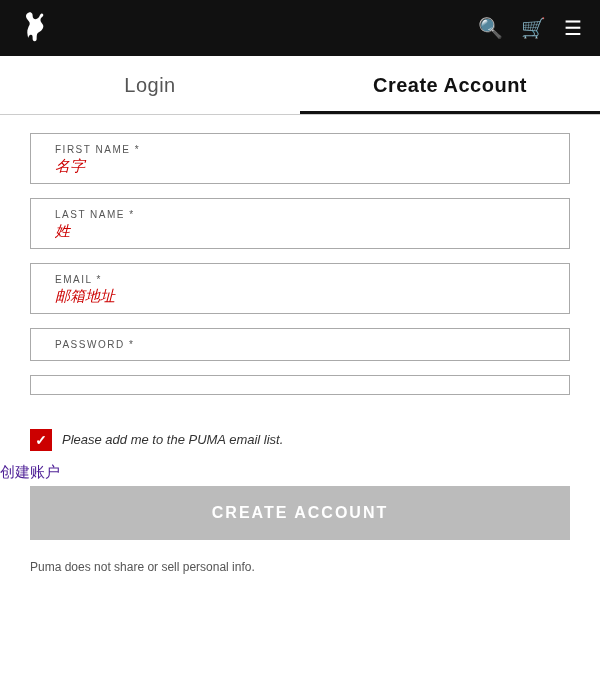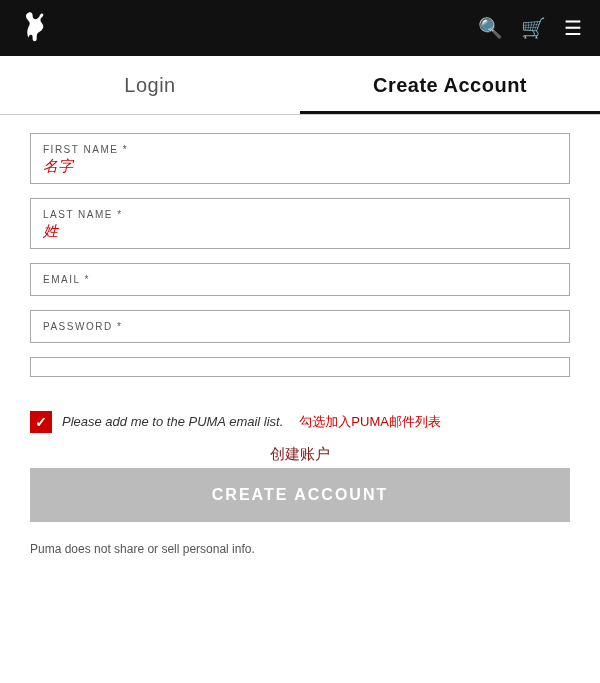--- a/index.html
+++ b/index.html
@@ -56,21 +56,21 @@
       border-bottom: 3px solid #111;
     }
 
     
     .form-area {
       padding: 18px 30px 10px;
     }
     .field-group {
       margin-bottom: 14px;
       border: 1px solid #aaa;
-      padding: 10px 12px 8px;
+      padding: 10px 24px 8px;
       position: relative;
     }
     .field-label {
       font-size: 10px;
       letter-spacing: 1.5px;
       color: #555;
       text-transform: uppercase;
       display: block;
       margin-bottom: 2px;
     }
@@ -126,23 +126,22 @@
     }
     .checkbox-annotation {
       font-size: 13px;
       color: #c00;
       margin-left: 6px;
       line-height: 1.4;
     }
 
     
     .create-annotation {
-      text-align: center;
       font-size: 15px;
-      color: #7f1d1d;
+      color: #4c1d95;
       margin-bottom: 4px;
     }
 
     
     .btn-create {
       display: block;
       width: calc(100% - 60px);
       margin: 0 30px 18px;
       background: #bbb;
       color: #fff;
@@ -189,32 +188,31 @@
 </header>
 
 <div class="tabs">
   <div class="tab tab-login">Login</div>
   <div class="tab tab-create">Create Account</div>
 </div>
 
 <div class="form-area" id="form-fields">
     <div class="field-group"><label class="field-label">FIRST NAME *</label><input class="field-input" type="text" placeholder="名字" style=""></div>
     <div class="field-group"><label class="field-label">LAST NAME *</label><input class="field-input" type="text" placeholder="姓" style=""></div>
-    <div class="field-group"><label class="field-label">EMAIL *</label></div>
+    <div class="field-group"><label class="field-label">EMAIL *</label><input class="field-input" type="email" placeholder="邮箱地址" style=""></div>
     <div class="field-group"><label class="field-label">PASSWORD *</label></div>
     <div class="field-group"></div>
   </div>
 
 <div class="checkbox-row">
   <div class="checkbox-container">
     <div class="checkbox-box">
       <span class="checkbox-check">✓</span>
     </div>
     <span class="checkbox-label">Please add me to the PUMA email list.</span>
-    <span class="checkbox-annotation">勾选加入PUMA邮件列表</span>
   </div>
 </div>
 
 <div class="create-annotation">创建账户</div>
 
 <button class="btn-create">CREATE ACCOUNT</button>
 
 <div class="footer-text">
   <span>Puma does not share or sell personal info.</span><br>
   

